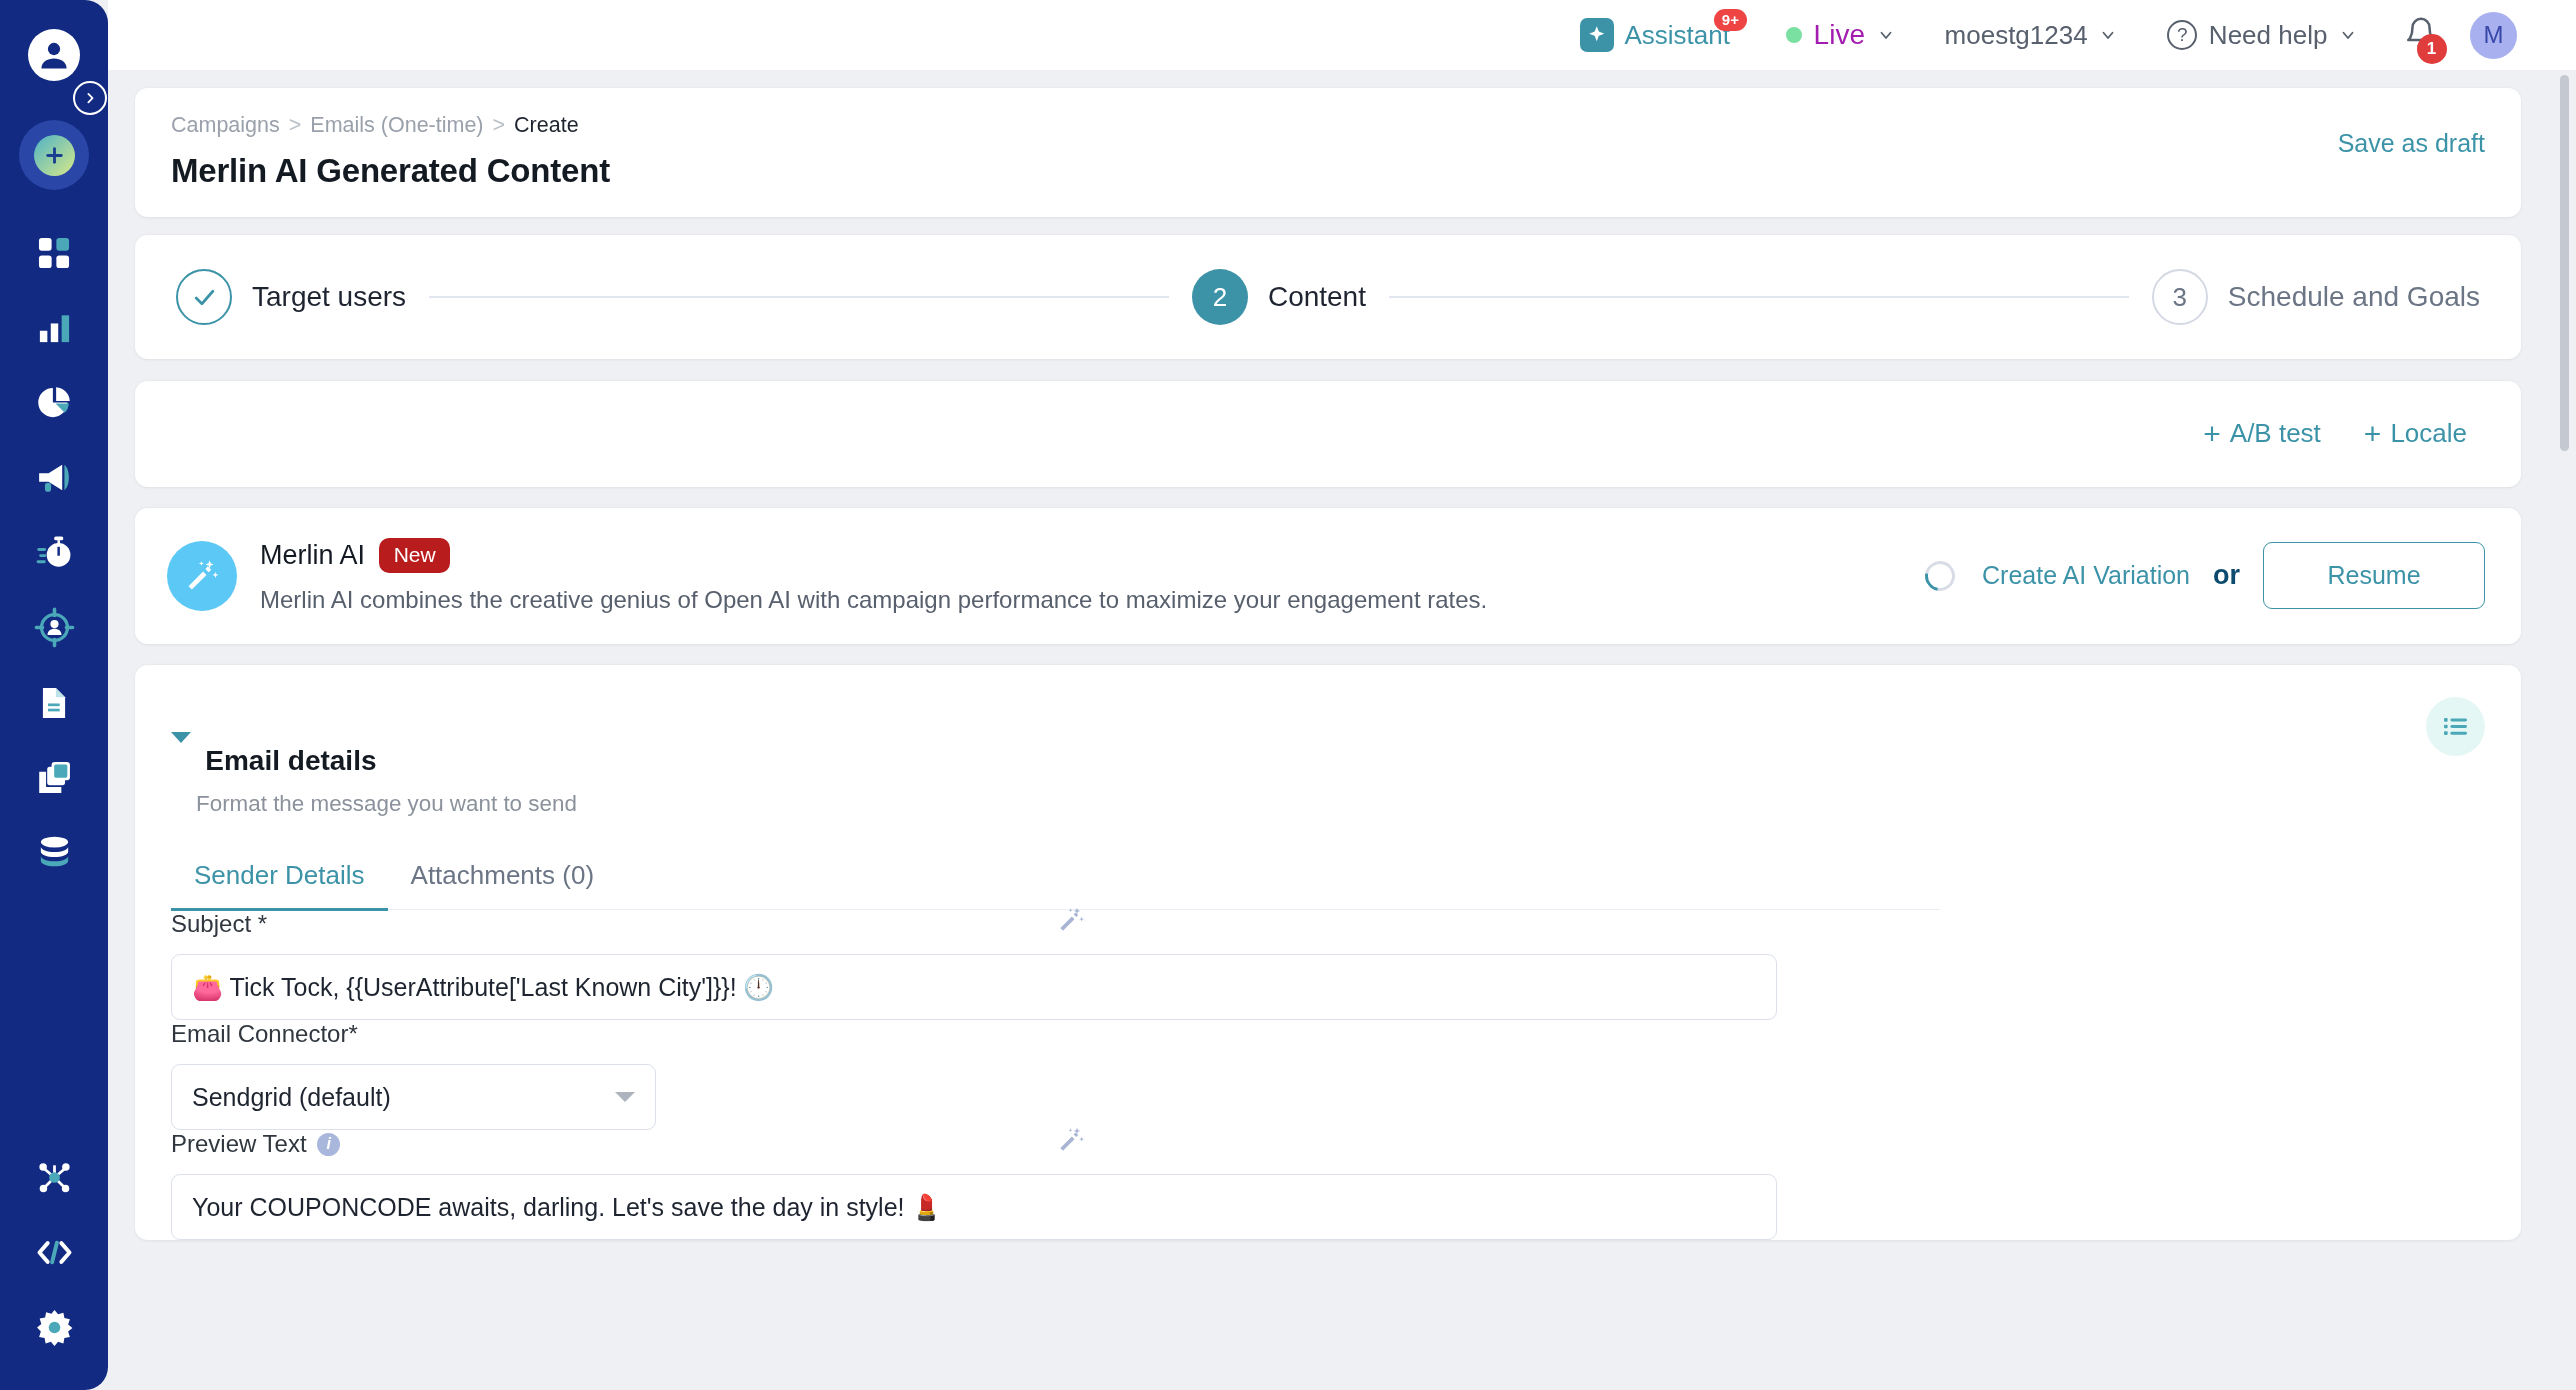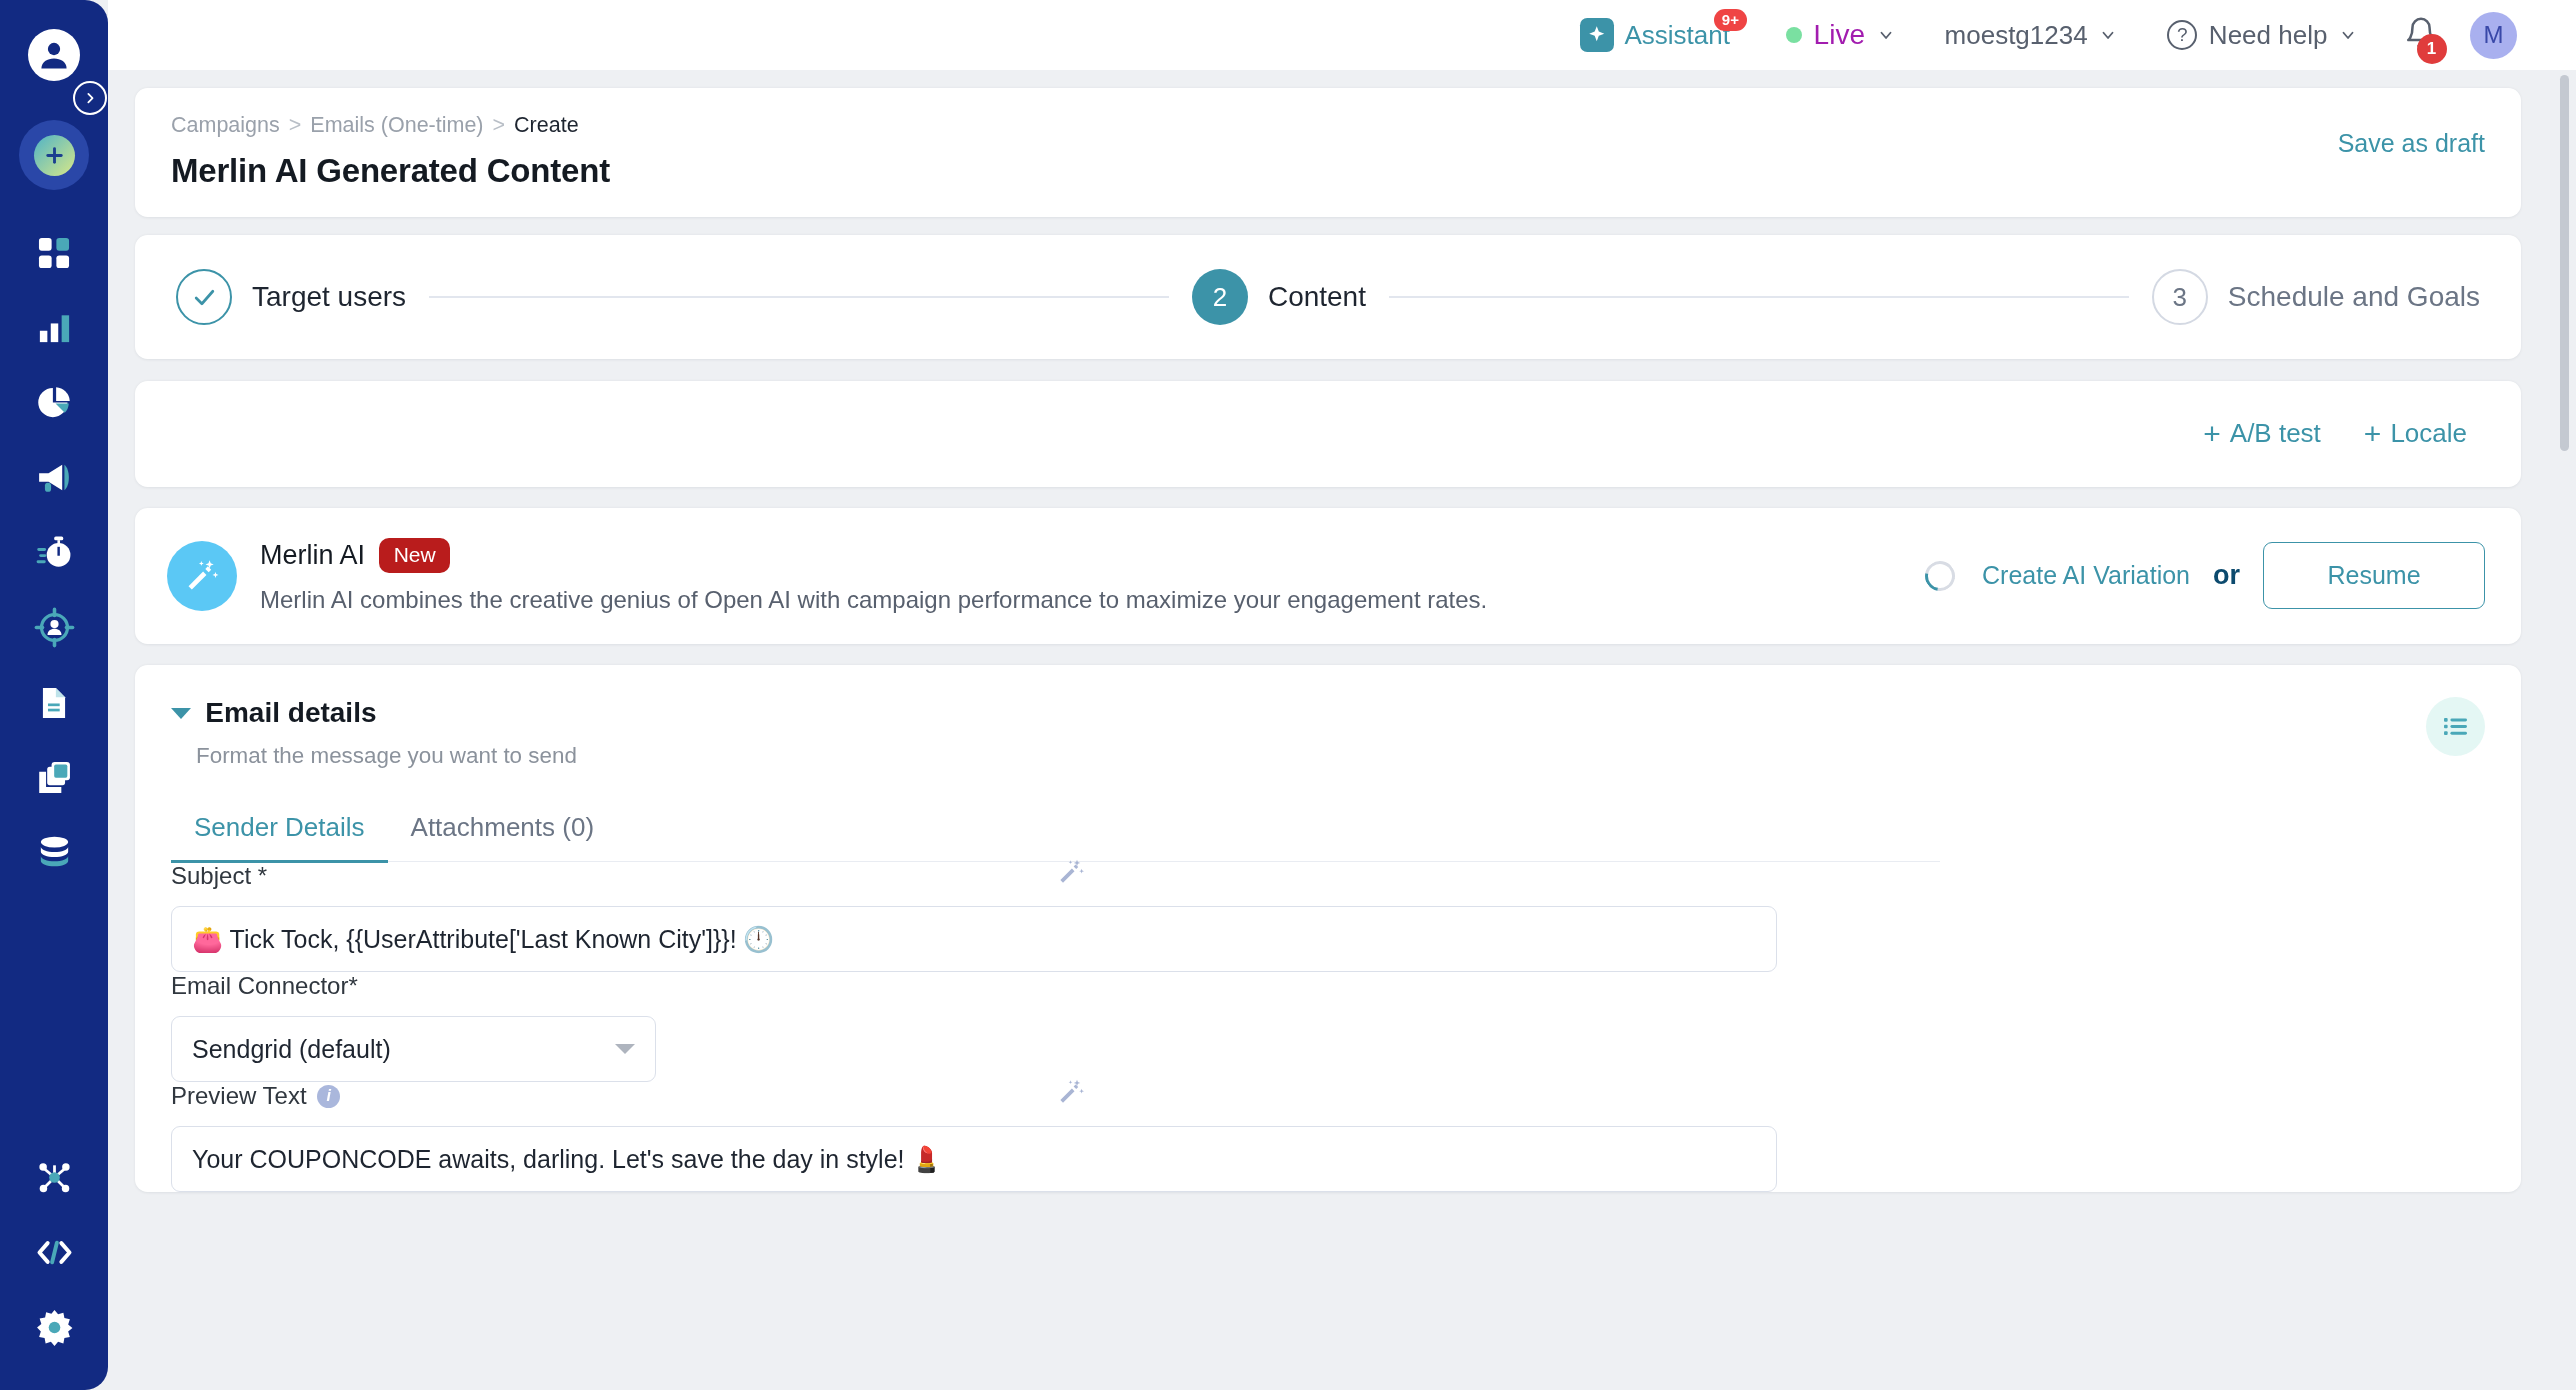--- a/index.html
+++ b/index.html
@@ -174,21 +174,21 @@
     color: #3c93a8; font-size: 25px;
     padding: 18px 0; width: 222px; text-align: center;
     background: #fff;
   }
 
   
   .ed-card { margin-top: 21.5px; padding: 32px 36px 0 36px; min-height: 502px; position: relative; }
   .ed-head { display: flex; align-items: flex-start; justify-content: space-between; }
   .ed-title-row { display: flex; align-items: center; gap: 14.3px; }
   .caret-down { width: 0; height: 0; border-left: 10.7px solid transparent; border-right: 10.7px solid transparent; border-top: 11.6px solid #3c93a8; }
-  .ed-title { font-size: 28px; font-weight: 700; color: #141a22; }
+  .ed-title { font-size: 28px; font-weight: 700; color: #141a22; margin-top: 48px; }
   .ed-sub { font-size: 22.4px; color: #8b929c; margin-top: 14.3px; margin-left: 25px; }
   .ed-listbtn {
     width: 59px; height: 59px; border-radius: 50%;
     background: #e4f7f4; display: flex; align-items: center; justify-content: center;
   }
 
   .tabs { margin-top: 43px; display: flex; gap: 0; border-bottom: 1.8px solid #e9ecf2; width: 1769px; }
   .tab { font-size: 26px; color: #6b7585; padding: 0 23px 18px 23px; position: relative; }
   .tab.active { color: #3c93a8; }
   .tab.active::after {

